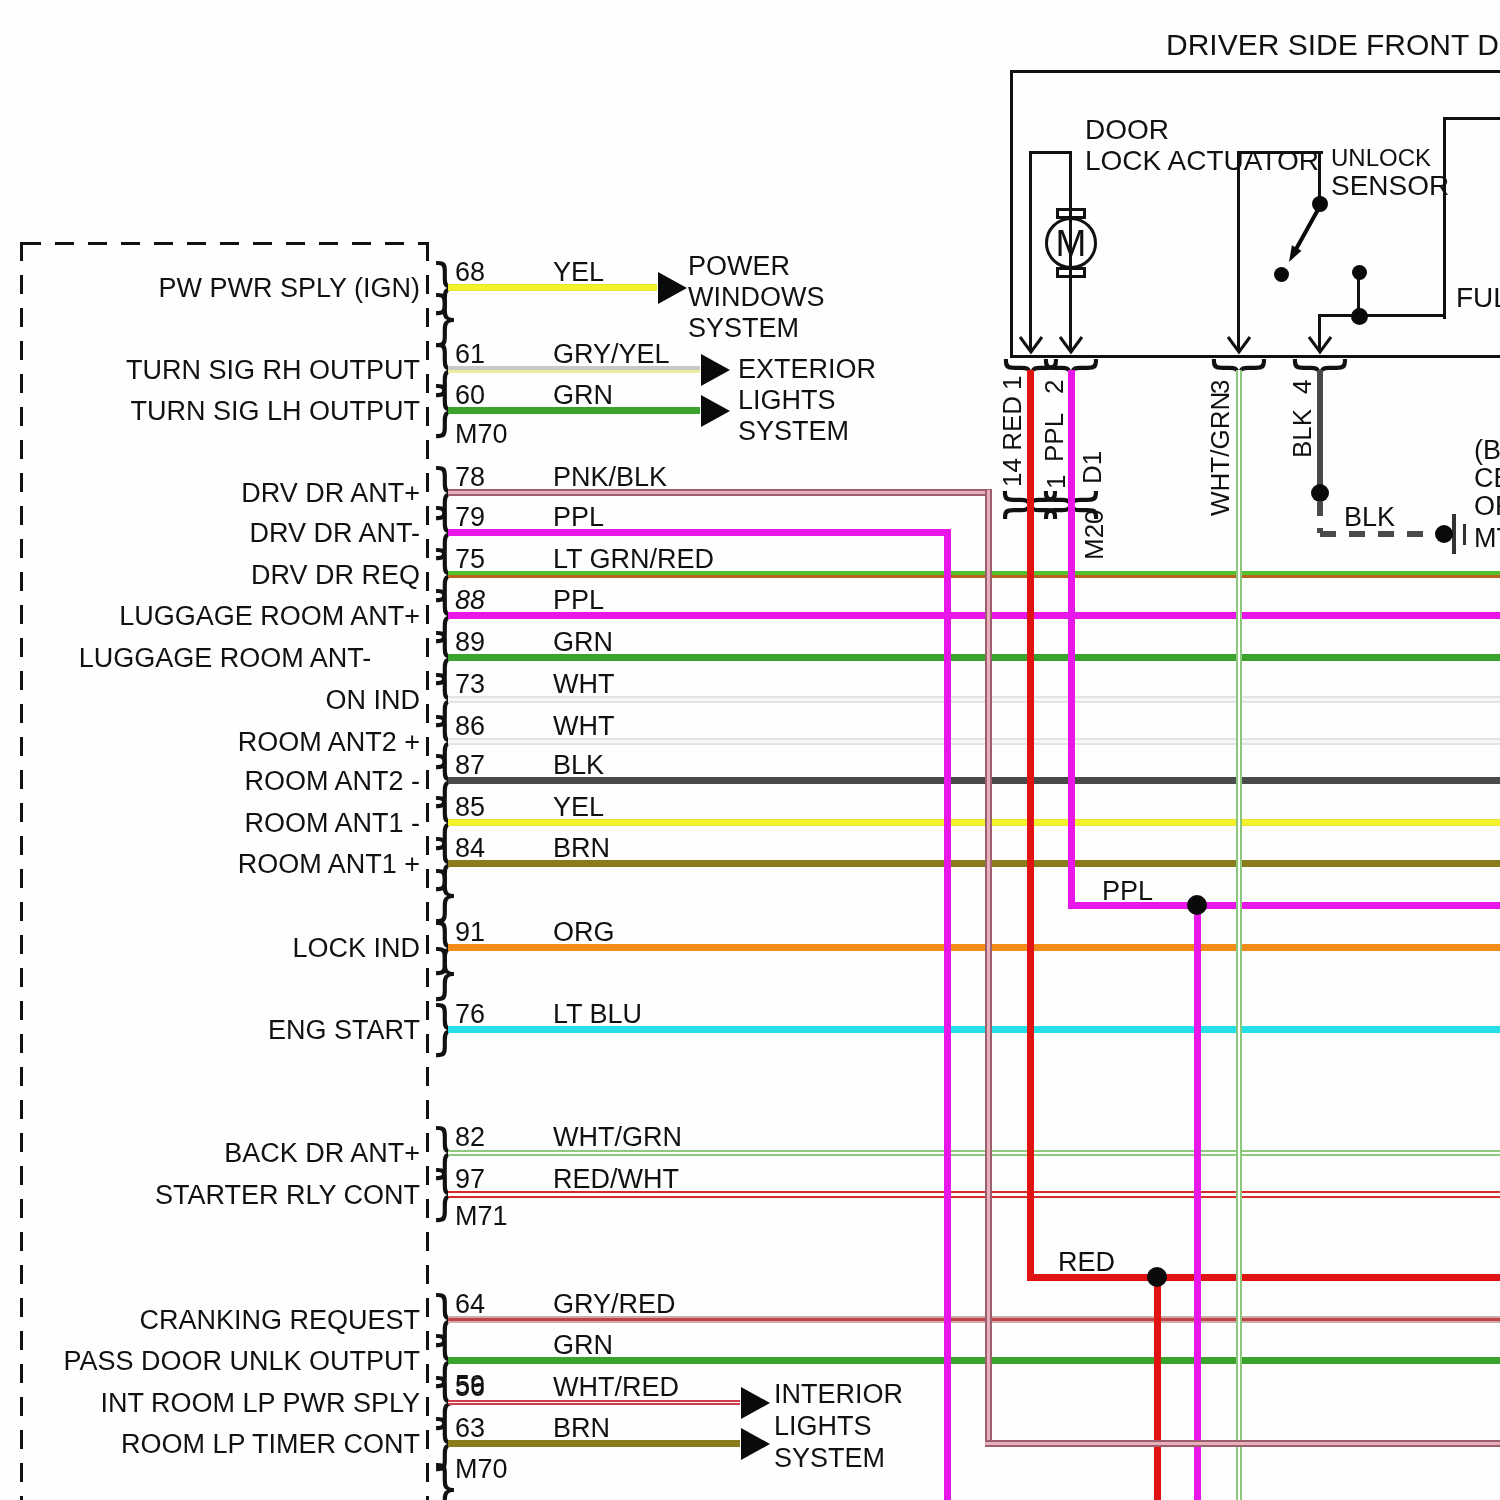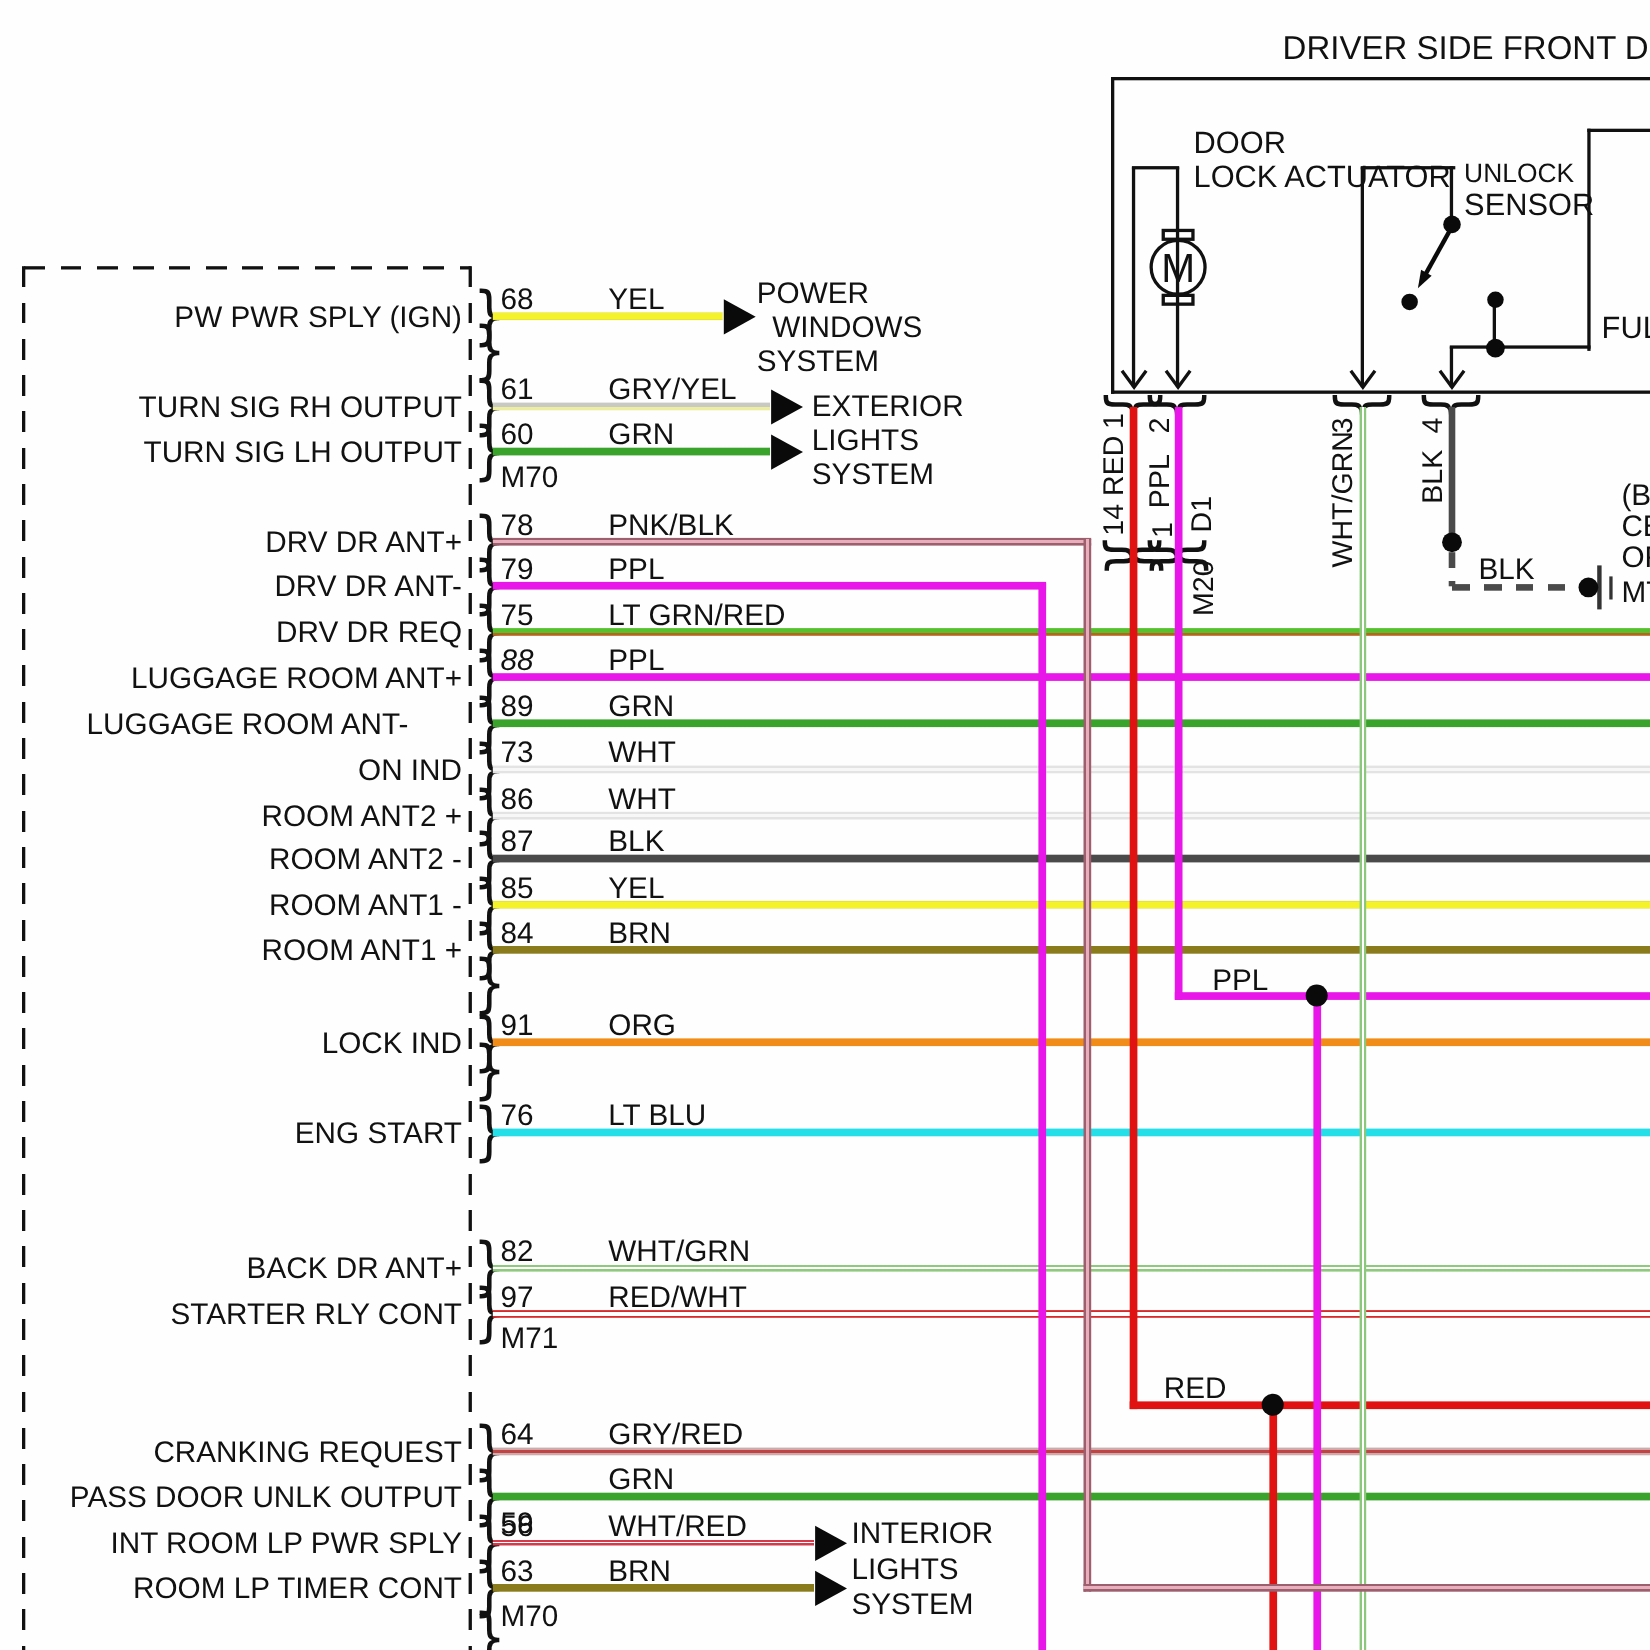--- a/index.html
+++ b/index.html
@@ -89,21 +89,21 @@
   <div class="txt" style="left:1474px;top:524px;">MT</div>
 
   <div class="txt" style="left:1102px;top:877px;">PPL</div>
   <div class="txt" style="left:1058px;top:1248px;">RED</div>
 
   <div class="txt" style="left:455px;top:420px;">M70</div>
   <div class="txt" style="left:455px;top:1202px;">M71</div>
   <div class="txt" style="left:455px;top:1455px;">M70</div>
 
   <div class="txt" style="left:688px;top:252px;">POWER</div>
-  <div class="txt" style="left:688px;top:283px;margin-left:14px;">WINDOWS</div>
+  <div class="txt" style="left:688px;top:283px;">WINDOWS</div>
   <div class="txt" style="left:688px;top:314px;">SYSTEM</div>
   <div class="txt" style="left:738px;top:355px;">EXTERIOR</div>
   <div class="txt" style="left:738px;top:386px;">LIGHTS</div>
   <div class="txt" style="left:738px;top:417px;">SYSTEM</div>
   <div class="txt" style="left:774px;top:1380px;">INTERIOR</div>
   <div class="txt" style="left:774px;top:1412px;">LIGHTS</div>
   <div class="txt" style="left:774px;top:1444px;">SYSTEM</div>
 
   <svg width="1500" height="1500" style="position:absolute;left:0;top:0;pointer-events:none;">
     <line x1="1320" y1="206" x2="1295" y2="251" stroke="#0a0a0a" stroke-width="4"></line>

